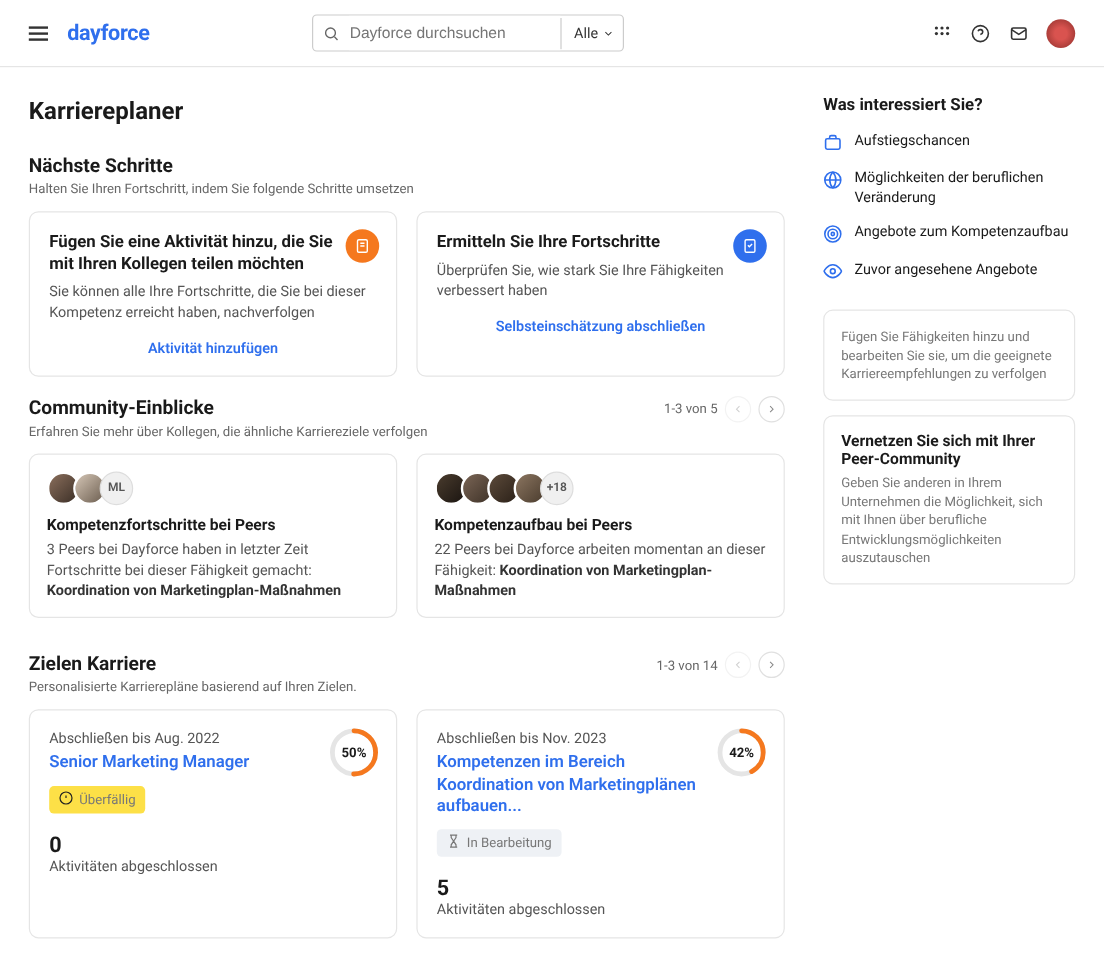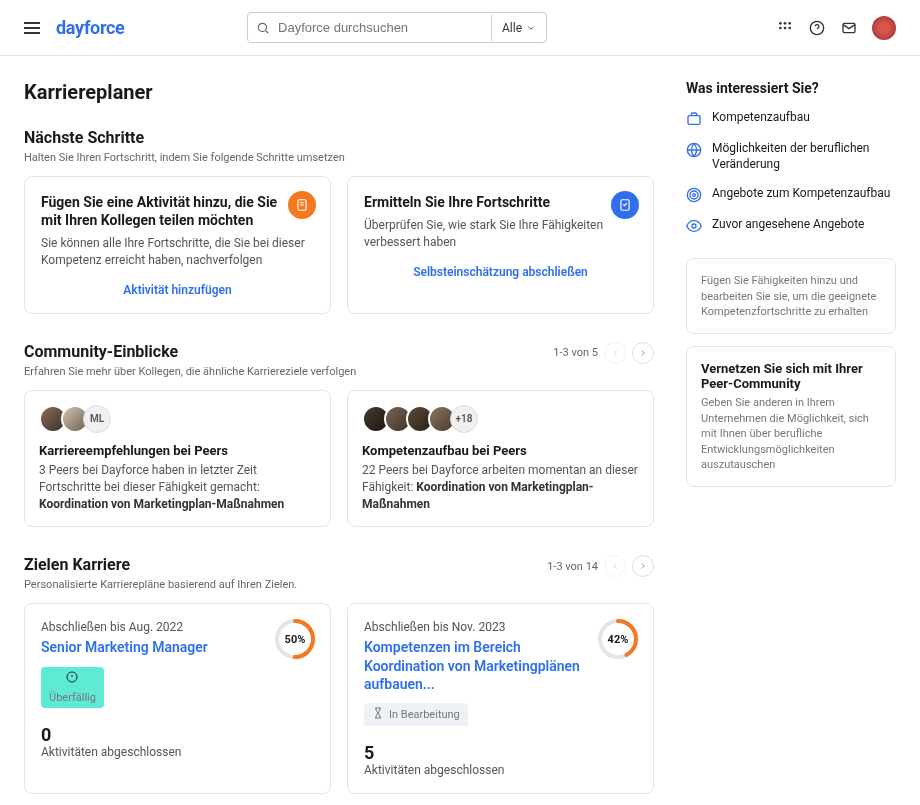--- a/index.html
+++ b/index.html
@@ -2,34 +2,34 @@
 <html><head>
 <meta charset="utf-8">
 <style>
 * { box-sizing: border-box; margin: 0; padding: 0; }
 body { font-family: -apple-system, BlinkMacSystemFont, "Segoe UI", Roboto, Arial, sans-serif; background: #fff; color: #1a1a1a; }
 .app { width: 920px; min-height: 805px; background: #fff; position: relative; }
 .topbar { display: flex; align-items: center; padding: 12px 24px; border-bottom: 1px solid #e5e5e5; gap: 16px; }
 .hamburger { cursor: pointer; display: flex; flex-direction: column; gap: 3px; }
 .hamburger span { width: 16px; height: 2px; background: #333; display: block; }
 .logo { color: #2f6fed; font-weight: 700; font-size: 18px; letter-spacing: -0.3px; }
-.search-wrap { margin-left: auto; margin-right: auto; display: flex; align-items: center; border: 1px solid #ccc; border-radius: 4px; overflow: hidden; width: 300px; }
+.search-wrap { margin-left: auto; margin-right: auto; display: flex; align-items: center; border: 1px solid #ccc; border-radius: 4px; overflow: hidden; width: 260px; }
 .search-wrap .si { padding: 0 8px; color: #666; display: flex; align-items: center; }
 .search-wrap input { border: none; outline: none; flex: 1; font-size: 13px; padding: 7px 0; color: #333; }
 .search-wrap .filter { border-left: 1px solid #ccc; padding: 6px 10px; font-size: 12px; color: #333; display: flex; align-items: center; gap: 4px; cursor: pointer; }
 .top-icons { display: flex; align-items: center; gap: 14px; margin-left: auto; }
 .top-icons .ic { width: 18px; height: 18px; color: #333; cursor: pointer; display: flex; align-items: center; justify-content: center; }
 .avatar { width: 24px; height: 24px; border-radius: 50%; background: radial-gradient(circle, #d9534f 30%, #8b2e2a 100%); cursor: pointer; }
 .main { display: flex; padding: 24px 24px 24px 24px; gap: 32px; }
 .left { flex: 1; min-width: 0; }
 .right { width: 210px; flex-shrink: 0; }
 h1.page-title { font-size: 20px; font-weight: 700; margin-bottom: 24px; }
 h2.sec-title { font-size: 16px; font-weight: 700; margin-bottom: 4px; }
 .sec-sub { font-size: 11px; color: #666; margin-bottom: 12px; }
-.cards-row { display: flex; gap: 16px; margin-bottom: 28px; }
+.cards-row { display: flex; gap: 16px; margin-bottom: 16px; }
 .card { border: 1px solid #e5e5e5; border-radius: 8px; padding: 16px; flex: 1; position: relative; }
 .card-title { font-size: 14px; font-weight: 700; margin-bottom: 6px; padding-right: 36px; line-height: 1.3; }
 .card-body { font-size: 12px; color: #555; line-height: 1.4; margin-bottom: 14px; }
 .card-link { font-size: 12px; color: #2f6fed; font-weight: 600; text-align: center; display: block; cursor: pointer; }
 .card-badge { position: absolute; top: 14px; right: 14px; width: 28px; height: 28px; border-radius: 50%; display: flex; align-items: center; justify-content: center; color: #fff; }
 .badge-orange { background: #f5781e; }
 .badge-blue { background: #2f6fed; }
 .section-header { display: flex; align-items: flex-start; justify-content: space-between; }
 .pager { display: flex; align-items: center; gap: 6px; font-size: 11px; color: #666; }
 .pager-btn { width: 22px; height: 22px; border: 1px solid #e0e0e0; border-radius: 50%; display: flex; align-items: center; justify-content: center; cursor: pointer; color: #888; }
@@ -41,21 +41,21 @@
 .av:first-child { margin-left: 0; }
 .av.more { background: #f0f0f0; border: 1px solid #ddd; }
 .peer-title { font-size: 13px; font-weight: 700; margin-bottom: 4px; }
 .peer-body { font-size: 12px; color: #555; line-height: 1.4; }
 .peer-body b { color: #333; }
 .career-row { display: flex; gap: 16px; }
 .career-card { border: 1px solid #e5e5e5; border-radius: 8px; padding: 16px; flex: 1; position: relative; }
 .cc-sub { font-size: 12px; color: #555; margin-bottom: 4px; }
 .cc-title { font-size: 14px; font-weight: 600; color: #2f6fed; margin-bottom: 10px; padding-right: 50px; line-height: 1.3; cursor: pointer; }
 .status-chip { display: inline-flex; align-items: center; gap: 5px; font-size: 11px; padding: 4px 8px; border-radius: 4px; margin-bottom: 16px; }
-.chip-overdue { background: #5eead4; color: #777; flex-direction: column; }
+.chip-overdue { background: #fde047; color: #777; }
 .chip-overdue .dot { color: #222; }
 .chip-progress { background: #eef1f5; color: #777; }
 .cc-count { font-size: 18px; font-weight: 700; }
 .cc-count-label { font-size: 12px; color: #555; }
 .ring { position: absolute; top: 14px; right: 14px; width: 42px; height: 42px; }
 .ring svg { transform: rotate(-90deg); }
 .ring-text { position: absolute; top: 0; left: 0; width: 42px; height: 42px; display: flex; align-items: center; justify-content: center; font-size: 11px; font-weight: 700; }
 .right h3 { font-size: 14px; font-weight: 700; margin-bottom: 14px; }
 .interest-list { list-style: none; margin-bottom: 24px; }
 .interest-list li { display: flex; align-items: flex-start; gap: 10px; font-size: 12px; margin-bottom: 14px; cursor: pointer; line-height: 1.3; }
@@ -170,21 +170,21 @@
         </div>
       </div>
 
       <div class="peer-row">
         <div class="peer-card">
           <div class="avatars">
             <div class="av" style="background:linear-gradient(135deg,#8b6f5c,#3a2e26)"></div>
             <div class="av" style="background:linear-gradient(135deg,#d4c5b5,#6b5d4f)"></div>
             <div class="av more">ML</div>
           </div>
-          <div class="peer-title">Karriereempfehlungen bei Peers</div>
+          <div class="peer-title">Kompetenzfortschritte bei Peers</div>
           <div class="peer-body"><span>3 Peers bei Dayforce haben in letzter Zeit Fortschritte bei dieser Fähigkeit gemacht: </span><b>Koordination von Marketingplan-Maßnahmen</b></div>
         </div>
         <div class="peer-card">
           <div class="avatars">
             <div class="av" style="background:linear-gradient(135deg,#4a3c2e,#1a1410)"></div>
             <div class="av" style="background:linear-gradient(135deg,#7a6555,#3e3228)"></div>
             <div class="av" style="background:linear-gradient(135deg,#5c4a3a,#2a2018)"></div>
             <div class="av" style="background:linear-gradient(135deg,#8b7560,#4a3c2e)"></div>
             <div class="av more">+18</div>
           </div>
@@ -264,21 +264,21 @@
     <div class="right">
       <h3>Was interessiert Sie?</h3>
       <ul class="interest-list">
         <li>
           <span class="iic">
             <svg width="16" height="16" viewBox="0 0 24 24" fill="none" stroke="currentColor" stroke-width="2">
                 <rect x="3" y="7" width="18" height="13" rx="2"></rect>
                 <path d="M8 7V5a2 2 0 0 1 2-2h4a2 2 0 0 1 2 2v2"></path>
               </svg>
           </span>
-          <span>Kompetenzaufbau</span>
+          <span>Aufstiegschancen</span>
         </li>
         <li>
           <span class="iic">
             <svg width="16" height="16" viewBox="0 0 24 24" fill="none" stroke="currentColor" stroke-width="2">
                 <circle cx="12" cy="12" r="10"></circle>
                 <path d="M2 12h20M12 2a15 15 0 0 1 0 20M12 2a15 15 0 0 0 0 20"></path>
               </svg>
           </span>
           <span>Möglichkeiten der beruflichen Veränderung</span>
         </li>
@@ -297,21 +297,21 @@
             <svg width="16" height="16" viewBox="0 0 24 24" fill="none" stroke="currentColor" stroke-width="2">
                 <path d="M1 12s4-8 11-8 11 8 11 8-4 8-11 8-11-8-11-8z"></path>
                 <circle cx="12" cy="12" r="3"></circle>
               </svg>
           </span>
           <span>Zuvor angesehene Angebote</span>
         </li>
       </ul>
 
       <div class="settings-card">
-        <div class="scb">Fügen Sie Fähigkeiten hinzu und bearbeiten Sie sie, um die geeignete Kompetenzfortschritte zu erhalten</div>
+        <div class="scb">Fügen Sie Fähigkeiten hinzu und bearbeiten Sie sie, um die geeignete Karriereempfehlungen zu verfolgen</div>
       </div>
       <div class="settings-card">
         <div class="sct">Vernetzen Sie sich mit Ihrer Peer-Community</div>
         <div class="scb">Geben Sie anderen in Ihrem Unternehmen die Möglichkeit, sich mit Ihnen über berufliche Entwicklungsmöglichkeiten auszutauschen</div>
       </div>
     </div>
   </div>
 </div>
 
 </body></html>

